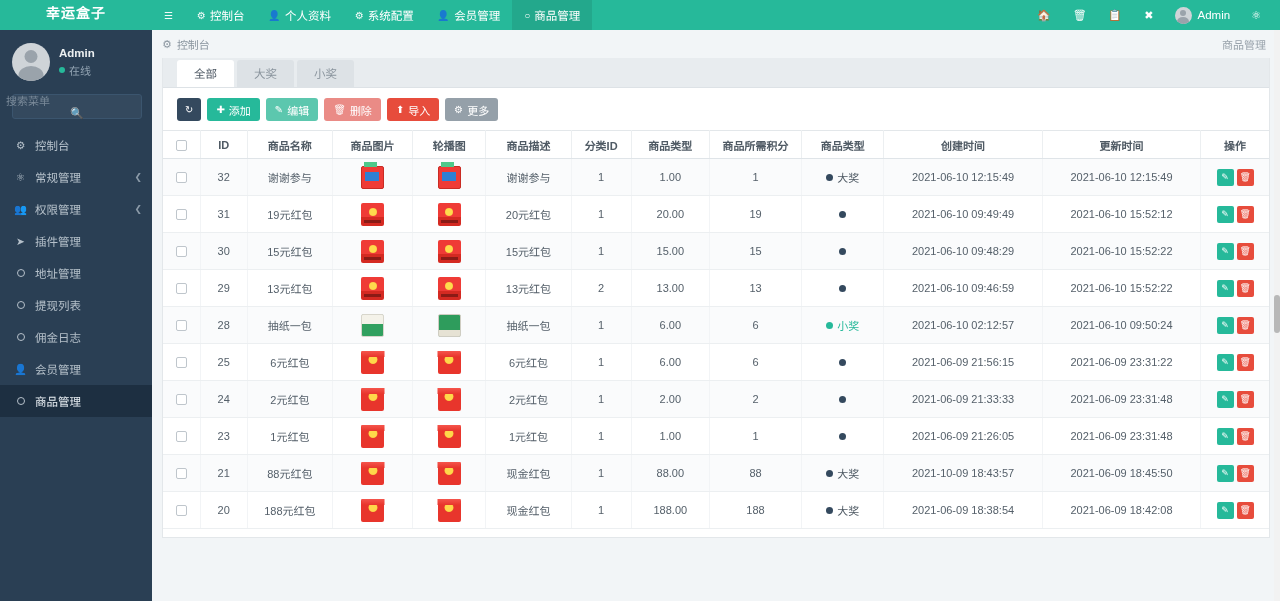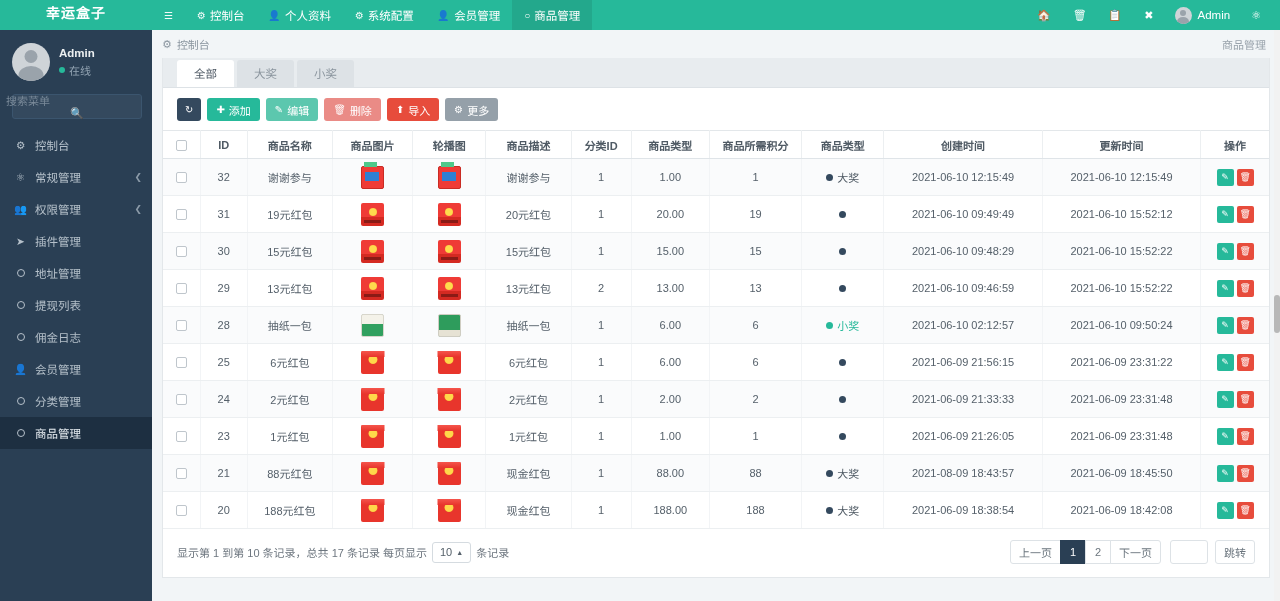--- a/index.html
+++ b/index.html
@@ -368,24 +368,20 @@
     <span class="mic"><i class="ring"></i></span>
     <span>提现列表</span>
   </div>
   <div class="menu-item">
     <span class="mic"><i class="ring"></i></span>
     <span>佣金日志</span>
   </div>
   <div class="menu-item">
     <span class="mic">👤</span>
     <span>会员管理</span>
-  </div>
-  <div class="menu-item">
-    <span class="mic"><i class="ring"></i></span>
-    <span>分类管理</span>
   </div>
   <div class="menu-item active">
     <span class="mic"><i class="ring"></i></span>
     <span>商品管理</span>
   </div>
 </div>
 
 <div id="main">
 
   <div id="crumbbar">
@@ -632,21 +628,21 @@
             <td><span class="thumb th-env2"></span></td>
             <td><span class="thumb th-env2"></span></td>
             <td>现金红包</td>
             <td>1</td>
             <td>88.00</td>
             <td>88</td>
             <td><span class="typ">
                 <i class="typdot" style="background:#34495e"></i>
                 <span style="color:#4f5a64">大奖</span>
               </span></td>
-            <td>2021-08-09 18:43:57</td>
+            <td>2021-10-09 18:43:57</td>
             <td>2021-06-09 18:45:50</td>
             <td><span class="op">
                 <span class="opbtn op-edit">✎</span>
                 <span class="opbtn op-del">🗑</span>
               </span></td>
           </tr>
           <tr>
             <td><span class="cb"></span></td>
             <td>20</td>
             <td>188元红包</td>
@@ -663,36 +659,19 @@
             <td>2021-06-09 18:38:54</td>
             <td>2021-06-09 18:42:08</td>
             <td><span class="op">
                 <span class="opbtn op-edit">✎</span>
                 <span class="opbtn op-del">🗑</span>
               </span></td>
           </tr>
         </tbody>
     </table>
 
-    <div id="tfoot">
-      <span>显示第 1 到第 10 条记录，总共 17 条记录 每页显示</span>
-      <span id="pgsel">
-        <span>10</span>
-        <span class="car">▲</span>
-      </span>
-      <span>条记录</span>
-
-      <div id="pager">
-        <span class="pg">上一页</span>
-        <span class="pg active">1</span>
-        <span class="pg">2</span>
-        <span class="pg last">下一页</span>
-        <input id="jumpin" style="">
-        <button id="jumpbtn">跳转</button>
-      </div>
-    </div>
 
   </div>
 </div>
 
 <div id="scroll">
   <div id="scrollthumb"></div>
 </div>
 
 </body></html>

